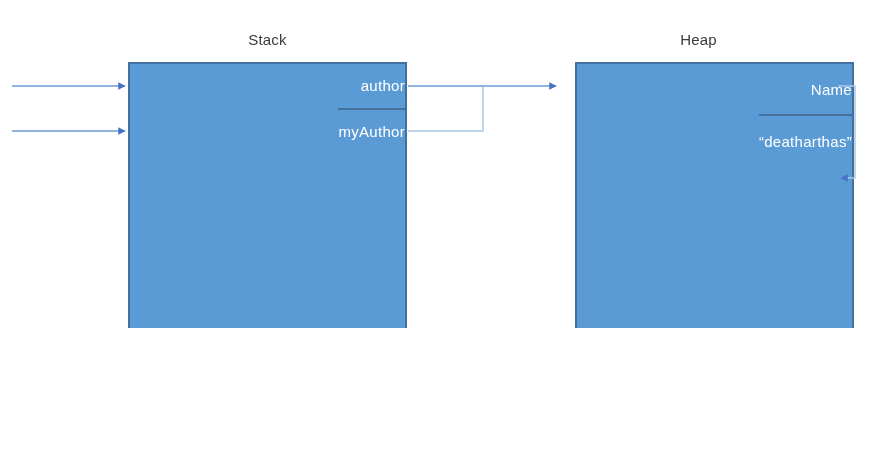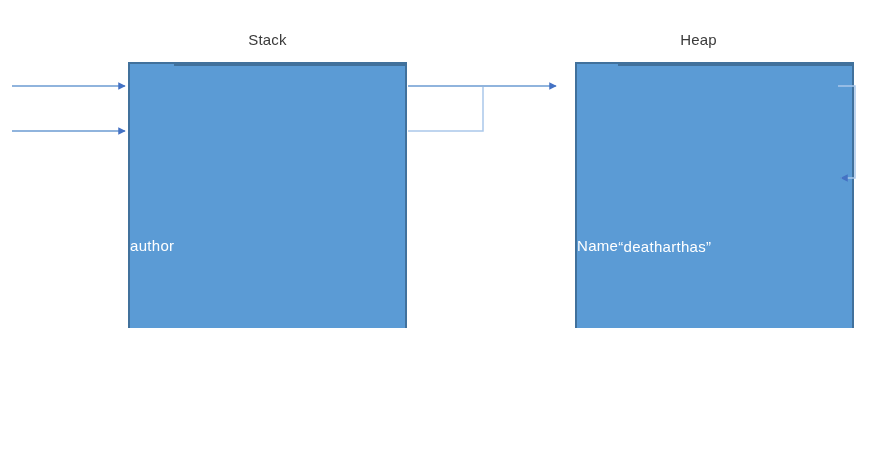--- a/index.html
+++ b/index.html
@@ -24,21 +24,22 @@
   .title-heap  { left: 559px; text-align: center; }
   .mem-box {
     position: absolute;
     top: 62px;
     width: 279px;
     height: 366px;
     box-sizing: border-box;
     background: var(--cell-fill, #5b9bd5);
     border: 2px solid var(--cell-border, #41719c);
     display: flex;
-    flex-direction: row;
+    flex-direction: column;
+    align-items: flex-end;
   }
   .box-stack { left: 128px; }
   .box-heap  { left: 559px; margin-left: 16px; }
   .mem-row {
     flex: 1;
     display: flex;
     align-items: center;
     justify-content: center;
     border-top: 2px solid var(--cell-border, #41719c);
     color: var(--cell-text, #ffffff);
@@ -57,20 +58,21 @@
 </head>
 <body>
 
 <div class="canvas">
 
   <div class="box-title title-stack">Stack</div>
   <div class="box-title title-heap">Heap</div>
 
   <div class="mem-box box-stack">
     <div class="mem-row">author</div>
+    <div class="mem-row">myAuthor</div>
     <div class="mem-row"></div>
     <div class="mem-row"></div>
     <div class="mem-row"></div>
     <div class="mem-row"></div>
     <div class="mem-row"></div>
     <div class="mem-row"></div>
   </div>
 
   <div class="mem-box box-heap">
     <div class="mem-row">Name</div>

